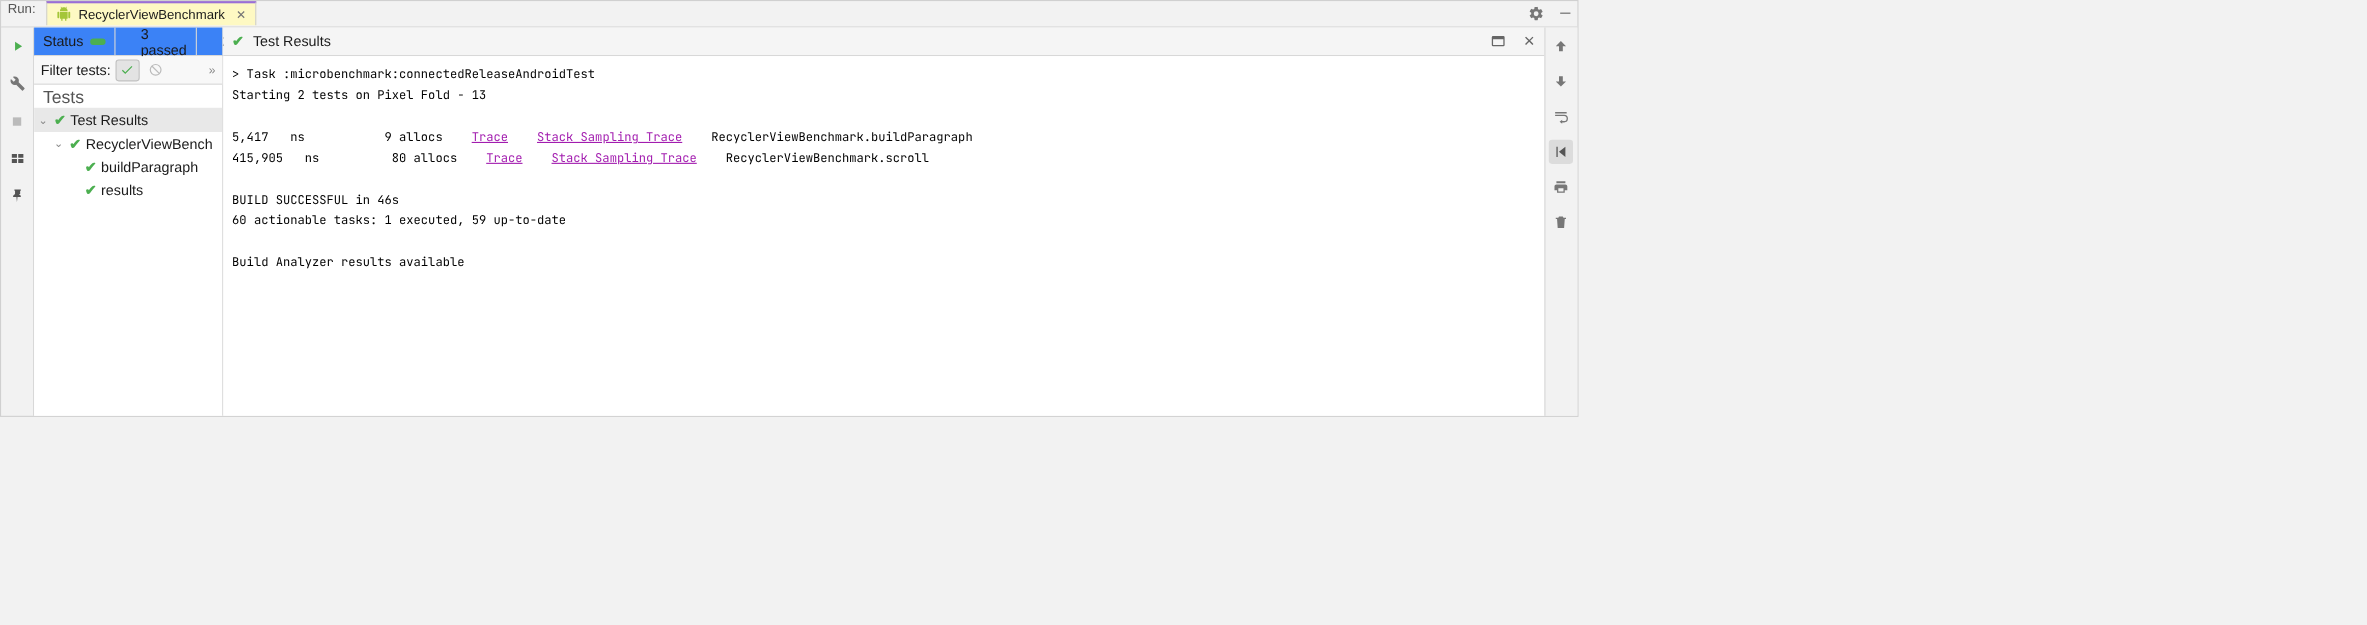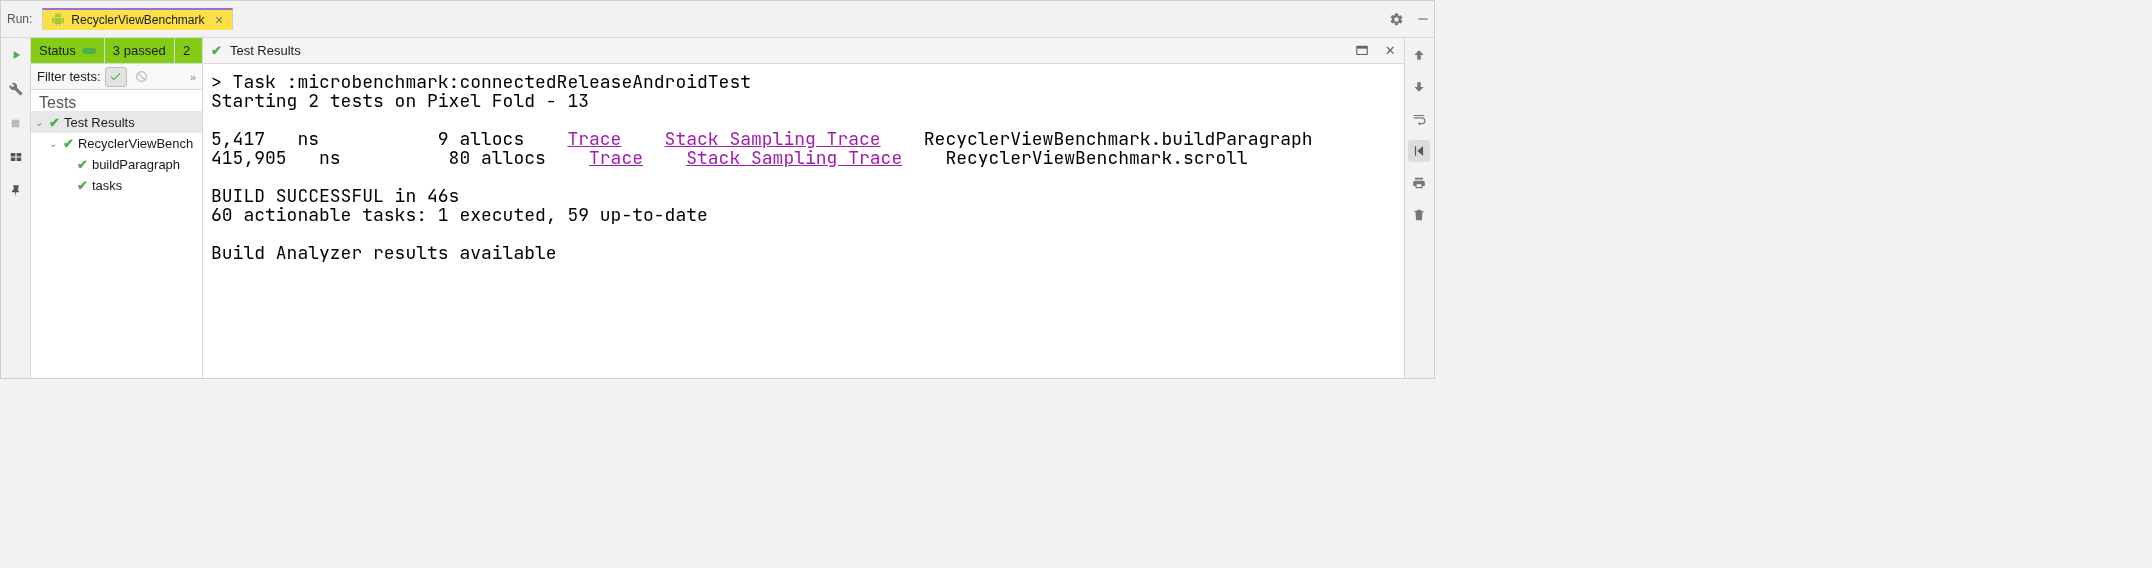--- a/index.html
+++ b/index.html
@@ -1,51 +1,51 @@
 <!DOCTYPE html>
 <html><head>
 <meta charset="utf-8">
 <style>
   html,body{margin:0;padding:0;height:100%;font-family:"Segoe UI","Helvetica Neue",Arial,sans-serif;font-size:13px;color:#1a1a1a;background:#f2f2f2;}
   *{box-sizing:border-box;}
   .root{width:1434.67px;height:378.67px;display:flex;flex-direction:column;border:1px solid #d0d0d0;background:#f2f2f2;}
   
-  .top-bar{height:37px;display:flex;align-items:center;border-bottom:1px solid #d8d8d8;padding-left:6px;gap:4px;}
+  .top-bar{height:24px;display:flex;align-items:flex-start;border-bottom:1px solid #d8d8d8;padding-left:6px;gap:4px;}
   .run-label{color:#555;margin-right:6px;font-size:12px;}
-  .config-tab{display:flex;align-items:center;gap:6px;background:#fde047;border:1px solid #cfcfcf;border-bottom:none;padding:3px 8px;border-top:2px solid #9a6fd6;font-size:12px;}
+  .config-tab{display:flex;align-items:center;gap:6px;background:#fef9c3;border:1px solid #cfcfcf;border-bottom:none;padding:3px 8px;border-top:2px solid #9a6fd6;font-size:12px;}
   .config-tab .close{color:#777;margin-left:4px;font-size:11px;}
   .top-spacer{flex:1;}
   .top-icon{width:22px;height:22px;display:flex;align-items:center;justify-content:center;color:#666;}
   
   .main{flex:1;display:flex;min-height:0;}
   
   .left-gutter{width:30px;border-right:1px solid #d8d8d8;display:flex;flex-direction:column;align-items:center;padding-top:8px;gap:16px;}
   .gutter-icon{width:18px;height:18px;display:flex;align-items:center;justify-content:center;color:#666;}
   
   .test-panel{width:172px;border-right:1px solid #d8d8d8;display:flex;flex-direction:column;background:#fff;}
-  .status-row{height:26px;display:flex;align-items:flex-end;border-bottom:1px solid #d8d8d8;background:#84cc16;}
+  .status-row{height:26px;display:flex;align-items:flex-end;border-bottom:1px solid #d8d8d8;background:#3b82f6;gap:15px;}
   .status-cell{padding:0 8px;display:flex;align-items:center;gap:6px;border-right:1px solid #d8d8d8;height:100%;}
   .status-cell:last-child{border-right:none;}
   .pill{width:14px;height:6px;border-radius:3px;background:#4caf50;}
   .filter-row{height:26px;display:flex;align-items:center;border-bottom:1px solid #d8d8d8;background:#f8f8f8;padding:0 6px;gap:4px;text-align:right;}
   .filter-btn{width:22px;height:20px;border:1px solid transparent;border-radius:3px;display:flex;align-items:center;justify-content:center;}
   .filter-btn.active{background:#e3e3e3;border-color:#c0c0c0;}
   .tests-header{height:22px;padding:4px 8px;color:#555;font-size:16px;border-bottom:1px solid #e6e6e6;}
   .tree{flex:1;overflow:auto;font-size:13px;}
   .tree-row{height:21px;display:flex;align-items:center;gap:4px;padding-left:4px;white-space:nowrap;}
   .tree-row.sel{background:#e8e8e8;}
   .indent0{padding-left:4px;}
   .indent1{padding-left:18px;}
   .indent2{padding-left:46px;}
   .chev{display:inline-block;color:#888;font-size:10px;width:10px;}
   .tick{color:#4caf50;font-weight:bold;}
   
   .console-col{flex:1;display:flex;flex-direction:column;min-width:0;}
   .console-header{height:26px;display:flex;align-items:center;gap:8px;border-bottom:1px solid #d8d8d8;background:#f5f5f5;padding:0 8px;}
-  .console-body{flex:1;background:#fff;font-family:"JetBrains Mono","Consolas","Menlo",monospace;font-size:18px;line-height:19px;padding:8px 8px;white-space:pre;overflow:auto;color:#000;}
+  .console-body{flex:1;background:#fff;font-family:"JetBrains Mono","Consolas","Menlo",monospace;font-size:11px;line-height:19px;padding:8px 8px;white-space:pre;overflow:auto;color:#000;}
   .console-body a{color:#a21caf;text-decoration:underline;}
   
   .right-gutter{width:30px;border-left:1px solid #d8d8d8;display:flex;flex-direction:column;align-items:center;padding-top:6px;gap:10px;background:#f2f2f2;}
   .rg-icon{width:22px;height:22px;display:flex;align-items:center;justify-content:center;color:#666;border-radius:3px;}
   .rg-icon.active{background:#dcdcdc;}
   svg{display:block;}
   .chevrons{margin-left:auto;color:#888;font-size:11px;}
 </style>
 </head>
 <body>
@@ -145,21 +145,21 @@
           <span class="chev">⌄</span>
           <span class="tick">✔</span>
           <span>RecyclerViewBench</span>
         </div>
         <div class="tree-row indent2">
           <span class="tick">✔</span>
           <span>buildParagraph</span>
         </div>
         <div class="tree-row indent2">
           <span class="tick">✔</span>
-          <span>tasks</span>
+          <span>results</span>
         </div>
       </div>
     </div>
 
     <div class="console-col">
       <div class="console-header">
         <span class="tick">✔</span>
         <span>Test Results</span>
         <div style="flex:1"></div>
         <span>

